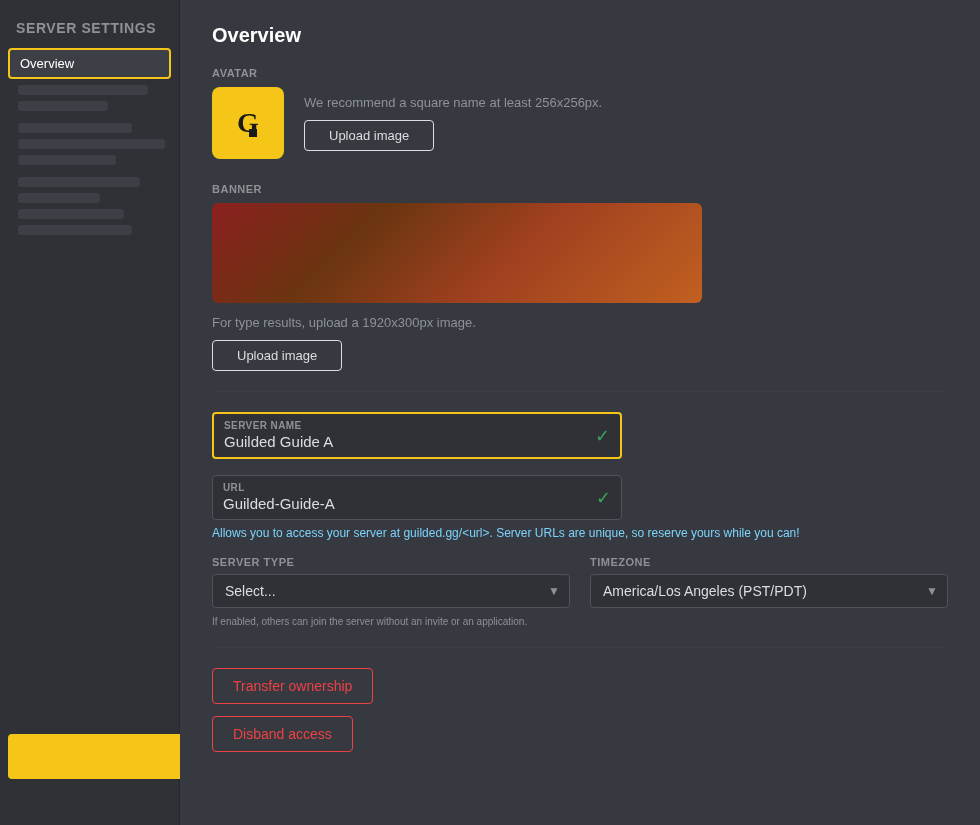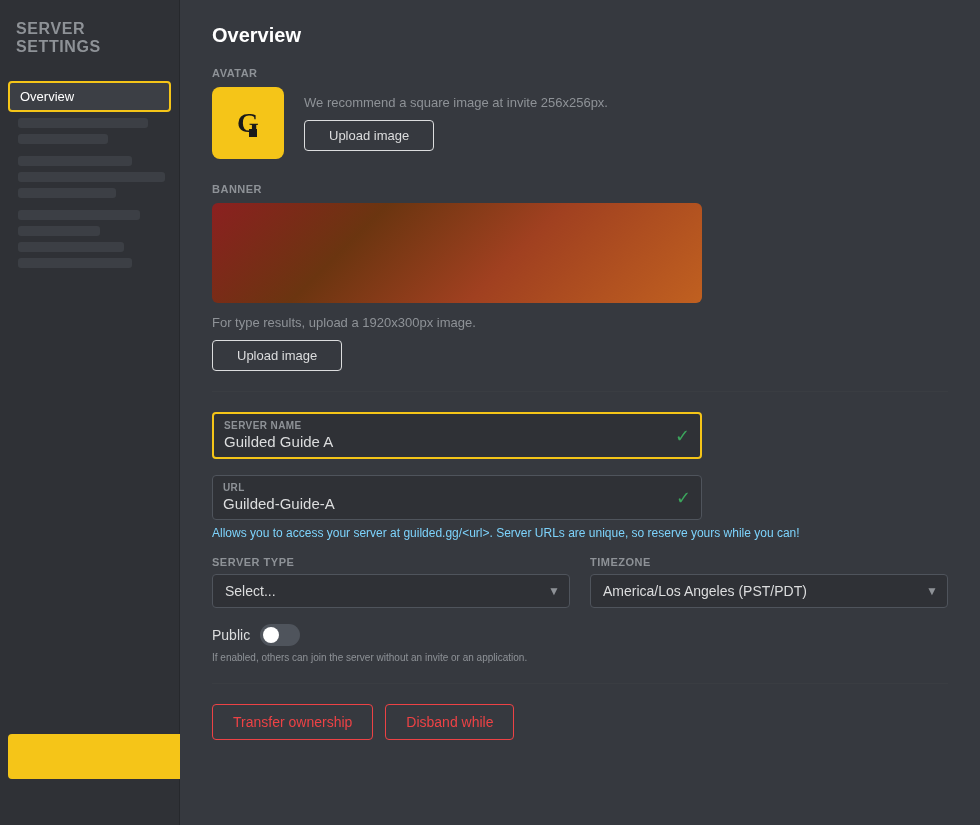--- a/index.html
+++ b/index.html
@@ -16,25 +16,25 @@
     
     .sidebar {
       width: 180px;
       background: #2f3136;
       padding: 16px 8px;
       flex-shrink: 0;
       border-right: 1px solid #26282c;
     }
     .sidebar-title {
       color: #8e9297;
-      font-size: 16px;
+      font-size: 14px;
       font-weight: 700;
       text-transform: uppercase;
       letter-spacing: 0.6px;
-      padding: 4px 8px 25px;
+      padding: 4px 8px 12px;
     }
     .sidebar-item {
       padding: 6px 10px;
       border-radius: 4px;
       cursor: pointer;
       font-size: 13px;
       color: #8e9297;
       margin-bottom: 2px;
     }
     .sidebar-item.active {
@@ -140,21 +140,21 @@
     
     .form-group {
       margin-bottom: 16px;
     }
     .field-wrapper {
       border: 2px solid #f5c518;
       border-radius: 4px;
       padding: 6px 10px;
       background: #2f3136;
       position: relative;
-      width: 490px;
+      width: 410px;
     }
     .field-wrapper.normal {
       border: 1px solid #4f545c;
     }
     .field-label {
       font-size: 10px;
       font-weight: 700;
       color: #8e9297;
       text-transform: uppercase;
       letter-spacing: 0.4px;
@@ -179,21 +179,21 @@
     .field-helper {
       font-size: 12px;
       color: #7dd3fc;
       margin-top: 6px;
     }
 
     
     .two-col {
       display: flex;
       gap: 20px;
-      margin-bottom: 16px;
+      margin-bottom: 8px;
     }
     .col-half {
       flex: 1;
     }
     .col-label {
       font-size: 11px;
       font-weight: 700;
       text-transform: uppercase;
       color: #8e9297;
       letter-spacing: 0.5px;
@@ -275,21 +275,21 @@
       cursor: pointer;
       background: none;
       border: none;
       text-decoration: underline;
     }
 
     
     .danger-section {
       margin-top: 8px;
       display: flex;
-      flex-direction: row;
+      flex-direction: column;
       gap: 12px;
     }
     .danger-btn {
       background: transparent;
       border: 1px solid #ed4245;
       color: #ed4245;
       padding: 9px 20px;
       border-radius: 4px;
       font-size: 14px;
       font-weight: 500;
@@ -344,21 +344,21 @@
 
 <div class="main">
   <h1 class="page-title">Overview</h1>
 
   <div class="section-label">Avatar</div>
   <div class="avatar-section">
     <div class="avatar-box">
       <span class="g-logo">G</span>
     </div>
     <div class="avatar-info">
-      <span class="avatar-hint">We recommend a square image at invite 256x256px.</span>
+      <span class="avatar-hint">We recommend a square name at least 256x256px.</span>
       <button class="upload-btn">Upload image</button>
     </div>
   </div>
 
   <div class="banner-section">
     <div class="section-label">Banner</div>
     <div class="banner-image"></div>
     <p class="banner-hint">For type results, upload a 1920x300px image.</p>
     <button class="upload-btn">Upload image</button>
   </div>
@@ -404,26 +404,22 @@
           <option>America/New York (EST/EDT)</option>
           <option>Europe/London (GMT/BST)</option>
           <option>Asia/Tokyo (JST)</option>
         </select>
         <span class="select-arrow">▼</span>
       </div>
     </div>
   </div>
 
   <div>
-    <div class="toggle-row">
-      <span class="toggle-label">Public</span>
-      <div class="toggle"></div>
-    </div>
     <p class="toggle-helper">If enabled, others can join the server without an invite or an application.</p>
   </div>
 
   <hr class="divider">
 
   <div class="danger-section">
     <button class="danger-btn">Transfer ownership</button>
-    <button class="danger-btn">Disband while</button>
+    <button class="danger-btn">Disband access</button>
   </div>
 </div>
 
 </body></html>

